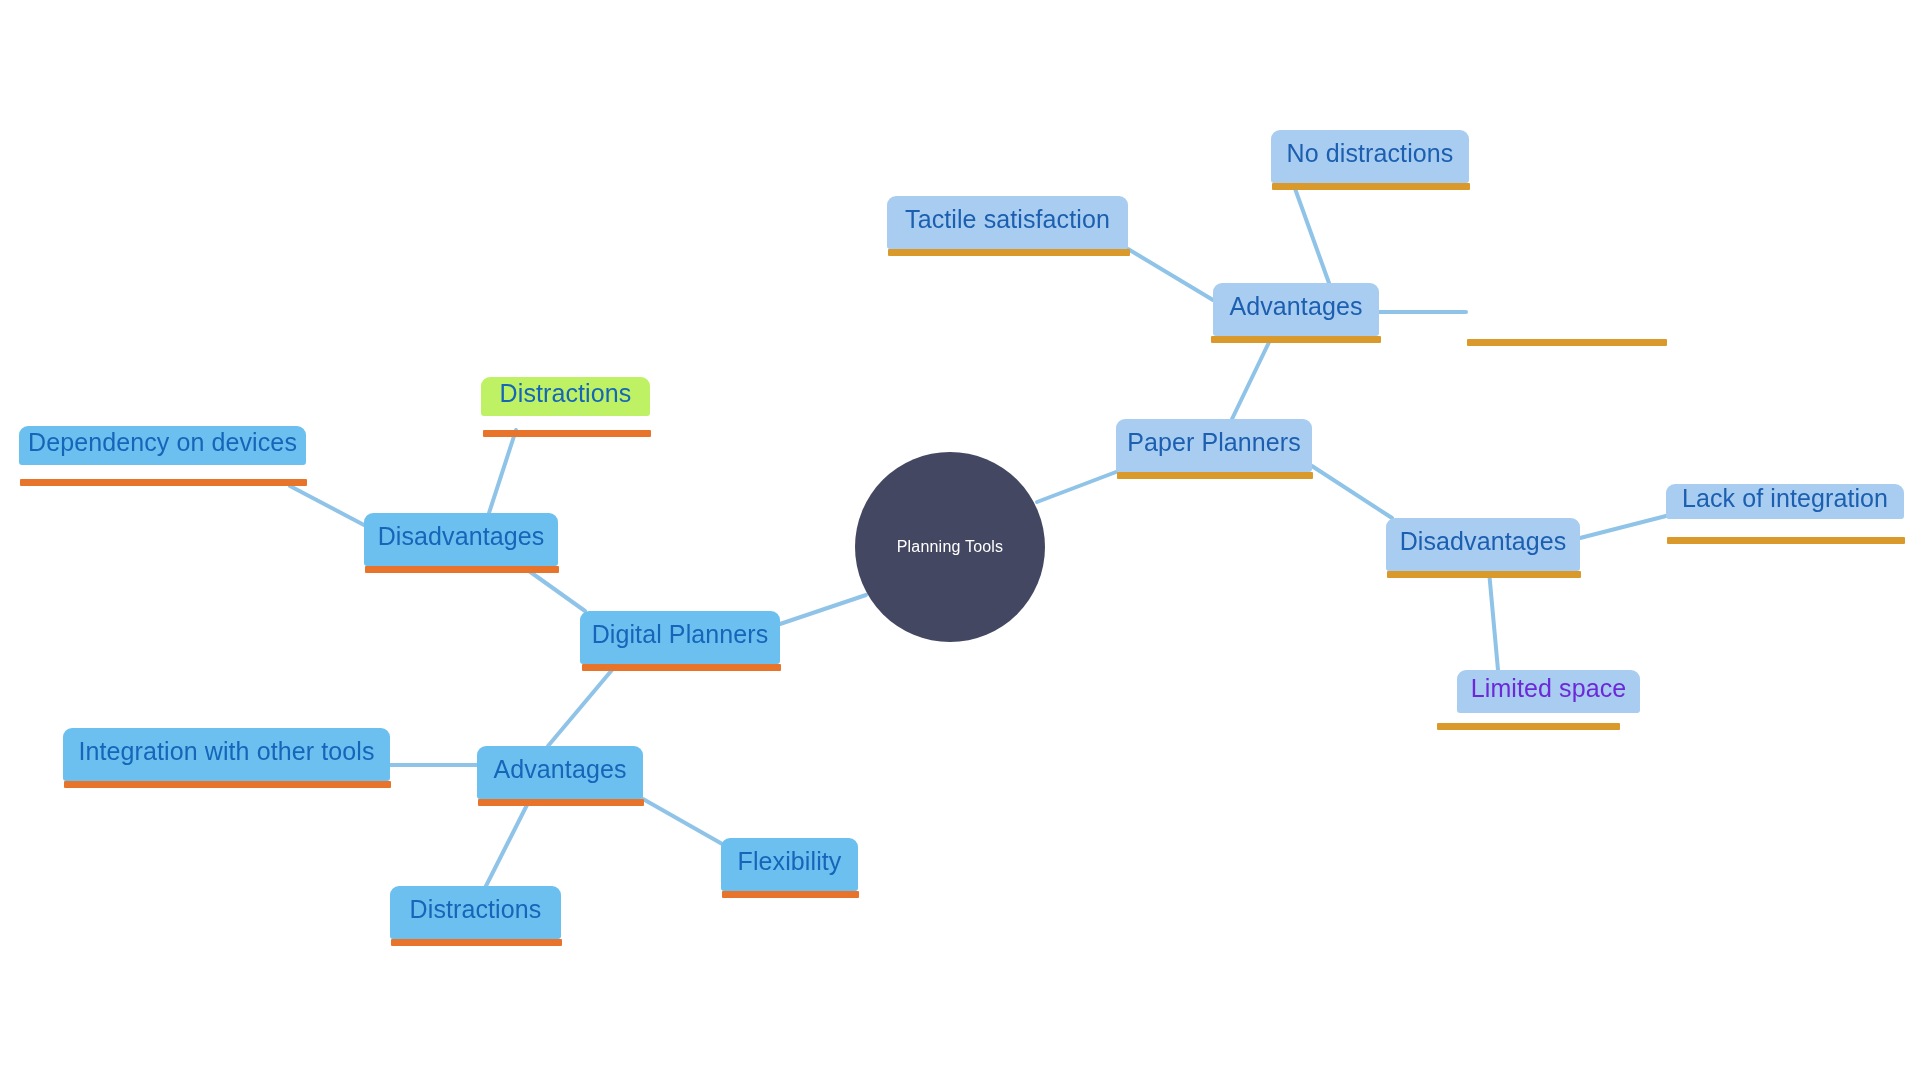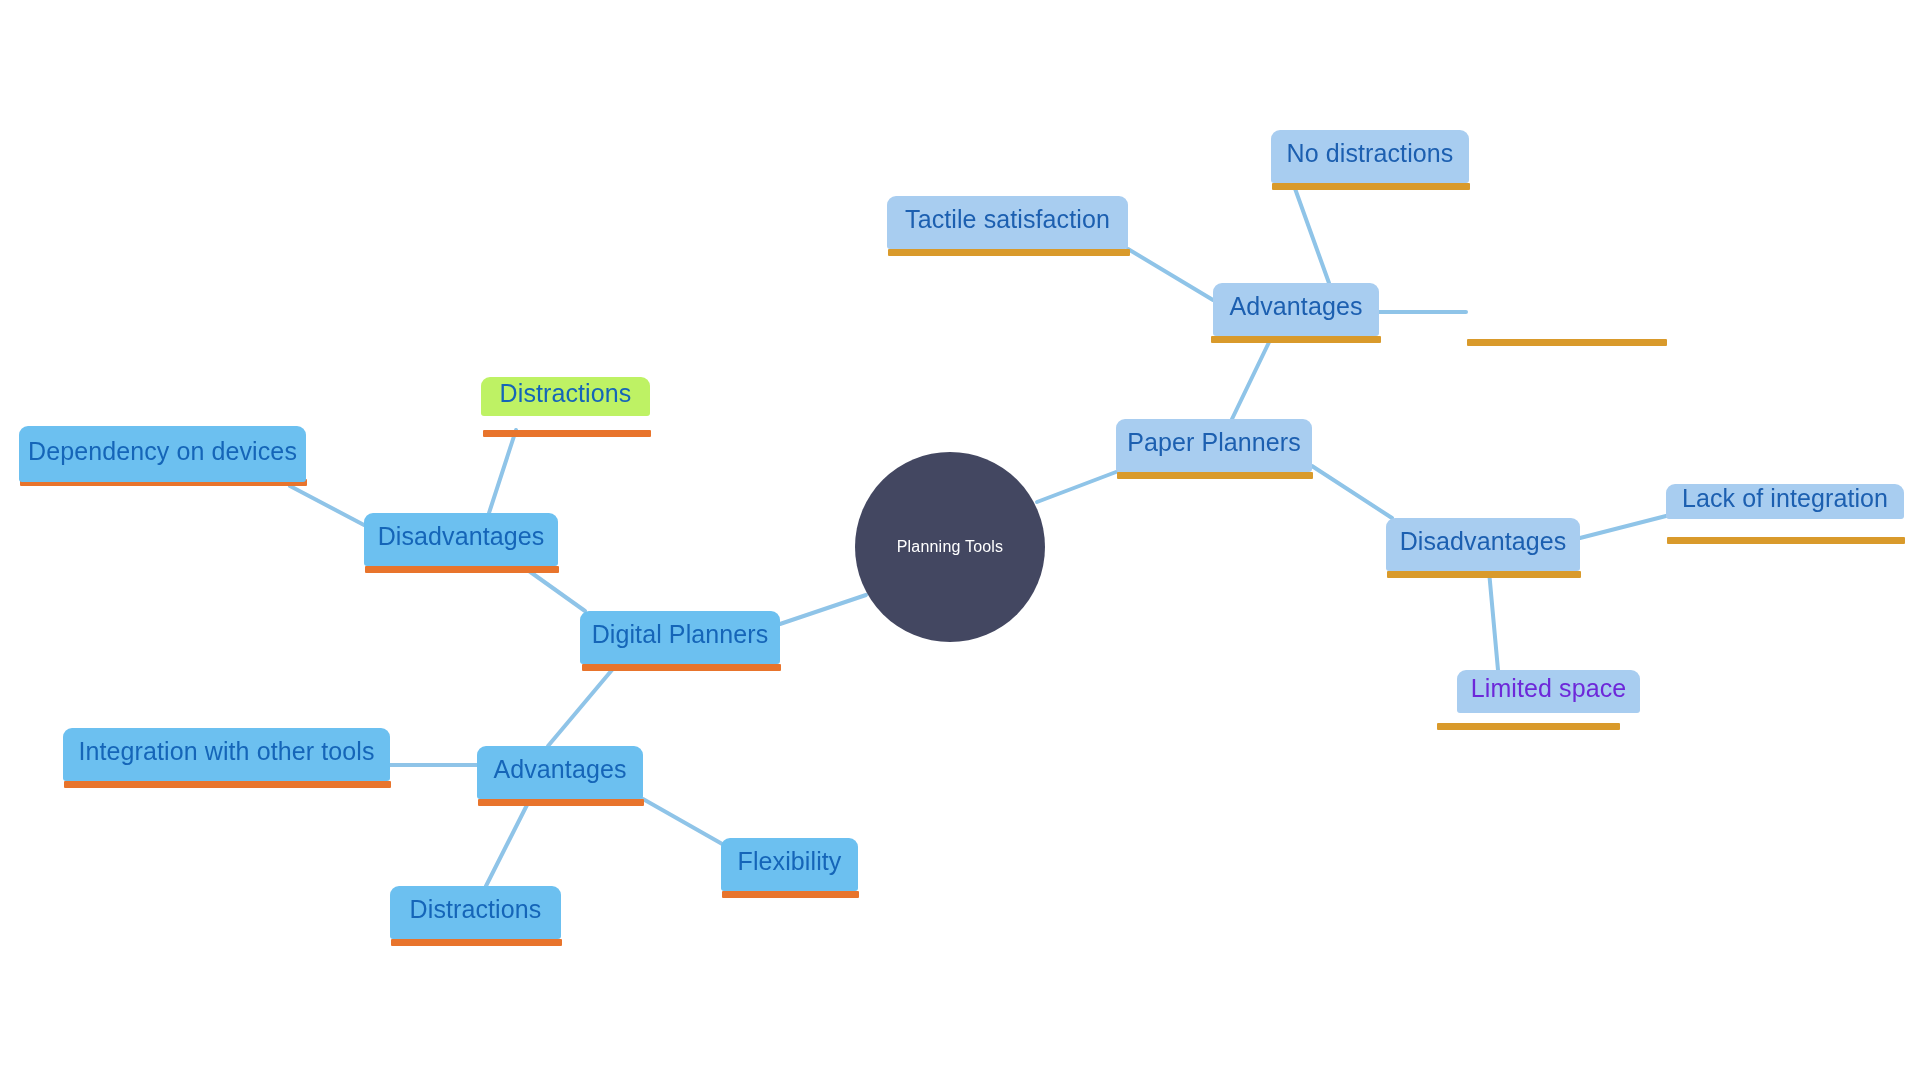--- a/index.html
+++ b/index.html
@@ -94,21 +94,21 @@
     </div>
     <div class="accent-bar" style="left: 365px; top: 566px; width: 194px; background: rgb(232, 116, 44);"></div>
     <div class="node node-box" style="left: 364px; top: 513px; width: 194px; height: 53px; background: rgb(108, 192, 240); color: rgb(21, 101, 184);">
       <span class="node-label">Disadvantages</span>
     </div>
     <div class="accent-bar" style="left: 483px; top: 430px; width: 168px; background: rgb(232, 116, 44);"></div>
     <div class="node node-box" style="left: 481px; top: 377px; width: 169px; height: 39px; background: #bef264; color: rgb(21, 101, 184);">
       <span class="node-label">Distractions</span>
     </div>
     <div class="accent-bar" style="left: 20px; top: 479px; width: 287px; background: rgb(232, 116, 44);"></div>
-    <div class="node node-box" style="left: 19px; top: 426px; width: 287px; height: 56px; background: rgb(108, 192, 240); color: rgb(21, 101, 184); text-align: center;">
+    <div class="node node-box" style="left: 19px; top: 426px; width: 287px; height: 39px; background: rgb(108, 192, 240); color: rgb(21, 101, 184); text-align: center;">
       <span class="node-label">Dependency on devices</span>
     </div>
     <div class="accent-bar" style="left: 478px; top: 799px; width: 166px; background: rgb(232, 116, 44);"></div>
     <div class="node node-box" style="left: 477px; top: 746px; width: 166px; height: 53px; background: rgb(108, 192, 240); color: rgb(21, 101, 184);">
       <span class="node-label">Advantages</span>
     </div>
     <div class="accent-bar" style="left: 64px; top: 781px; width: 327px; background: rgb(232, 116, 44);"></div>
     <div class="node node-box" style="left: 63px; top: 728px; width: 327px; height: 53px; background: rgb(108, 192, 240); color: rgb(21, 101, 184);">
       <span class="node-label">Integration with other tools</span>
     </div>

